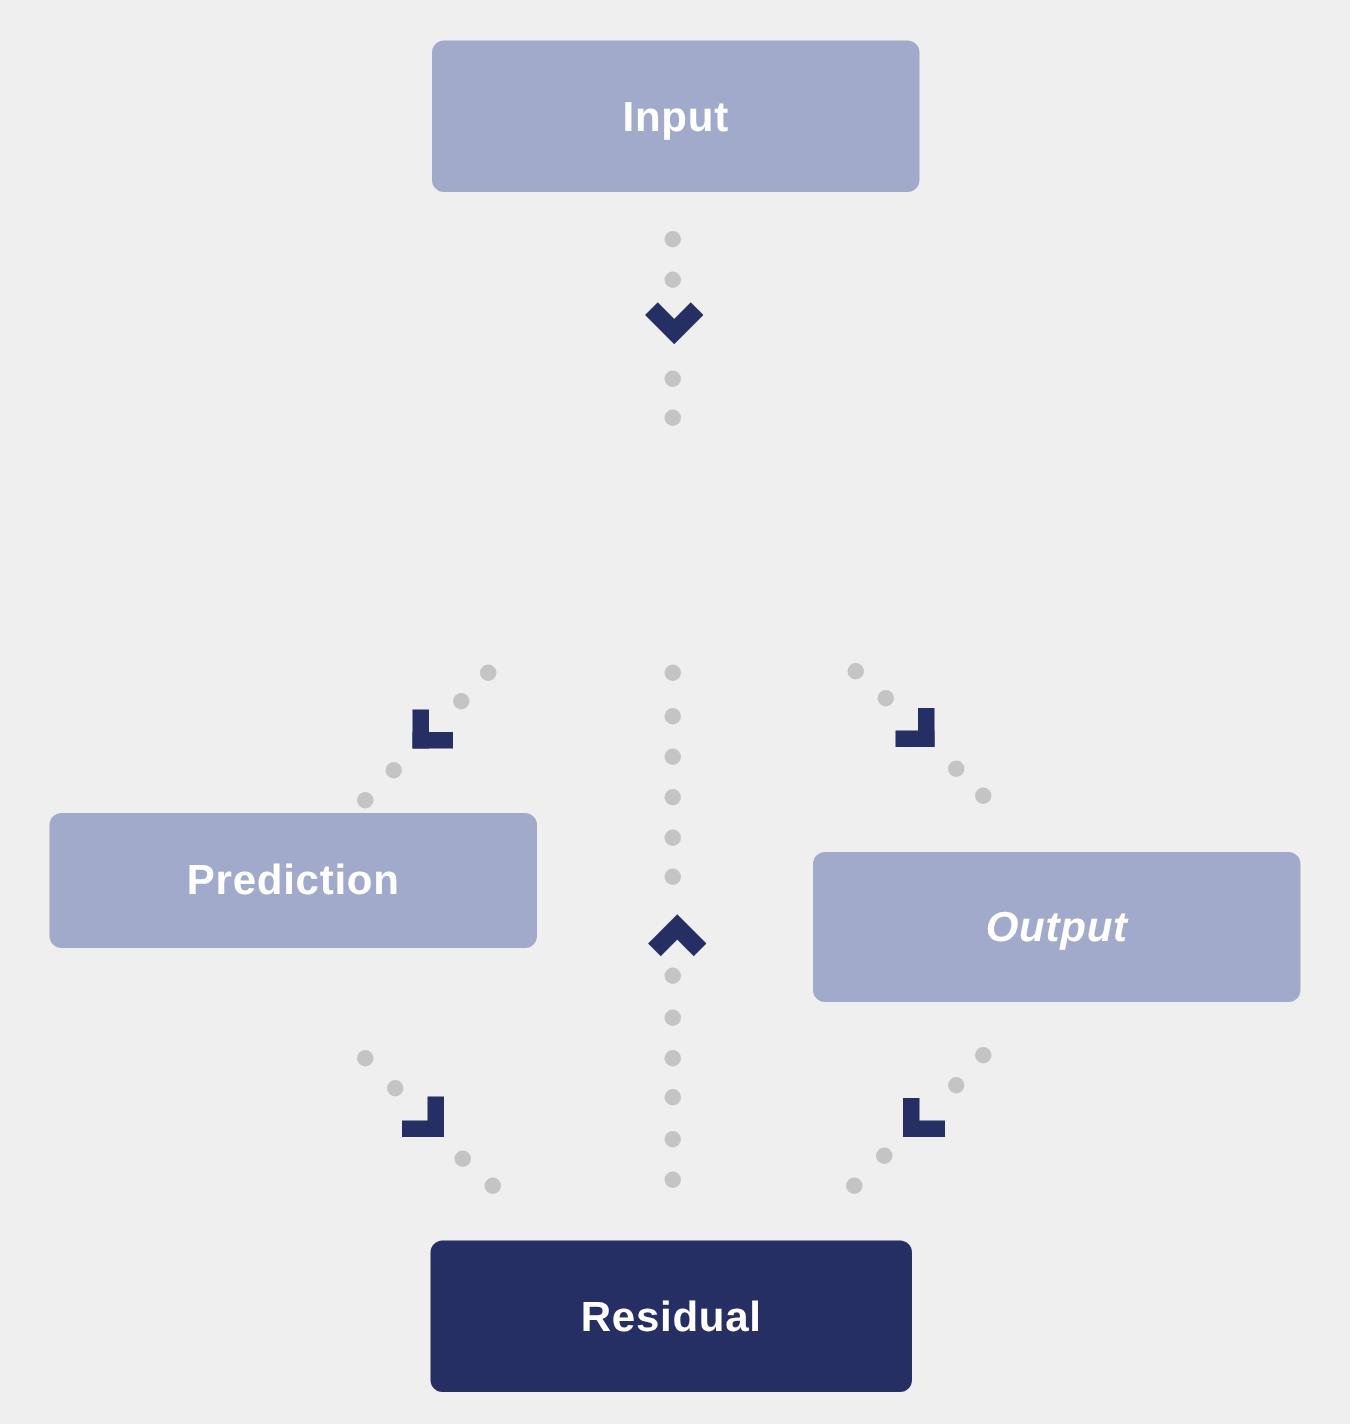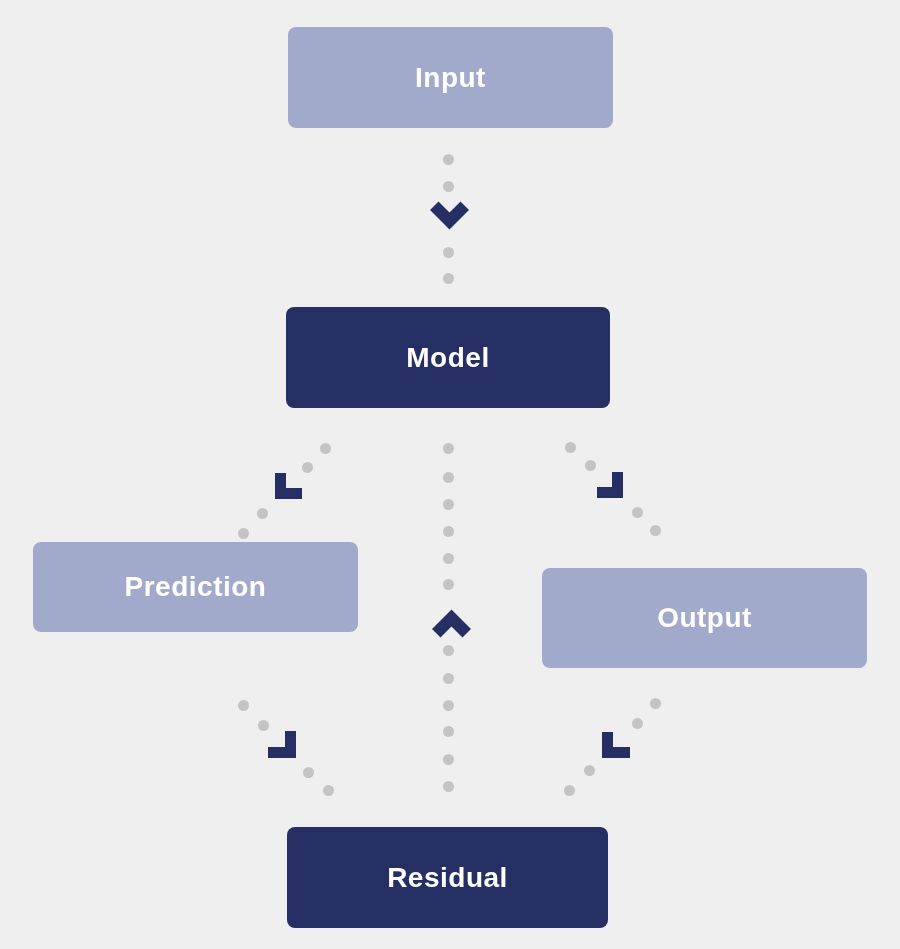--- a/index.html
+++ b/index.html
@@ -17,21 +17,21 @@
   .node{
     position:absolute;display:flex;align-items:center;justify-content:center;
     border-radius:8px;color:var(--text);font-weight:700;font-size:28px;
     letter-spacing:.5px;
   }
   .node.light{background:var(--light);}
   .node.dark{background:var(--navy);}
   #node-input     {left:288px;top:27px; width:325px;height:101px;text-align:center;}
   #node-model     {left:286px;top:307px;width:324px;height:101px;}
   #node-prediction{left:33px; top:542px;width:325px;height:90px;}
-  #node-output    {left:542px;top:568px;width:325px;height:100px;}
+  #node-output    {left:542px;top:568px;width:325px;height:100px;font-style:italic;}
   #node-residual  {left:287px;top:827px;width:321px;height:101px;}
   .dot{
     position:absolute;width:11px;height:11px;border-radius:50%;
     background:var(--dot);
   }
   .chevron{position:absolute;}
   #chevron-down{left:430px;top:201px;}
   #chevron-up  {left:432px;top:606px;}
   .elbow{position:absolute;box-sizing:border-box;}
   .elbow.l{border-left:11px solid var(--navy);border-bottom:11px solid var(--navy);}
@@ -43,23 +43,20 @@
 </style>
 </head>
 <body>
 
 <div class="canvas">
 
   <div class="node light" id="node-input">
     <span>Input</span>
   </div>
 
-  <div class="node dark" id="node-model">
-    <span>Model</span>
-  </div>
 
   <div class="node light" id="node-prediction">
     <span>Prediction</span>
   </div>
 
   <div class="node light" id="node-output">
     <span>Output</span>
   </div>
 
   <div class="node dark" id="node-residual">

